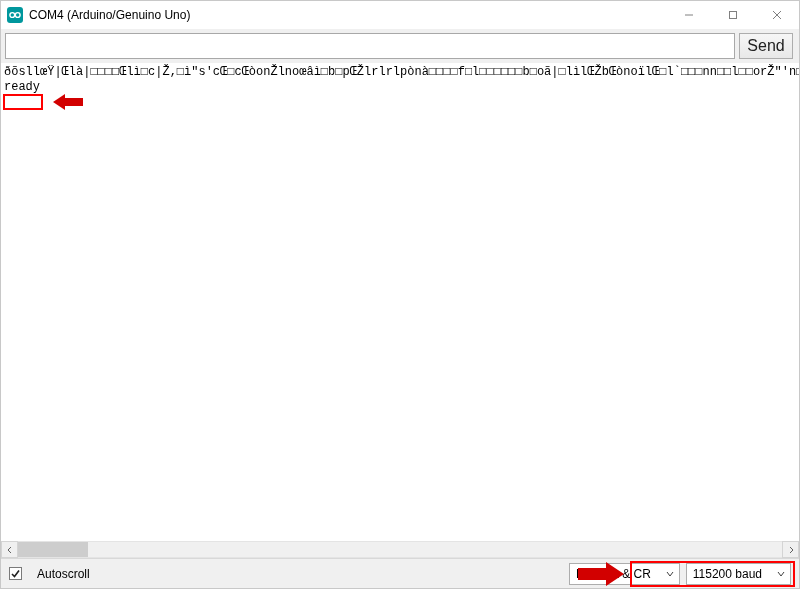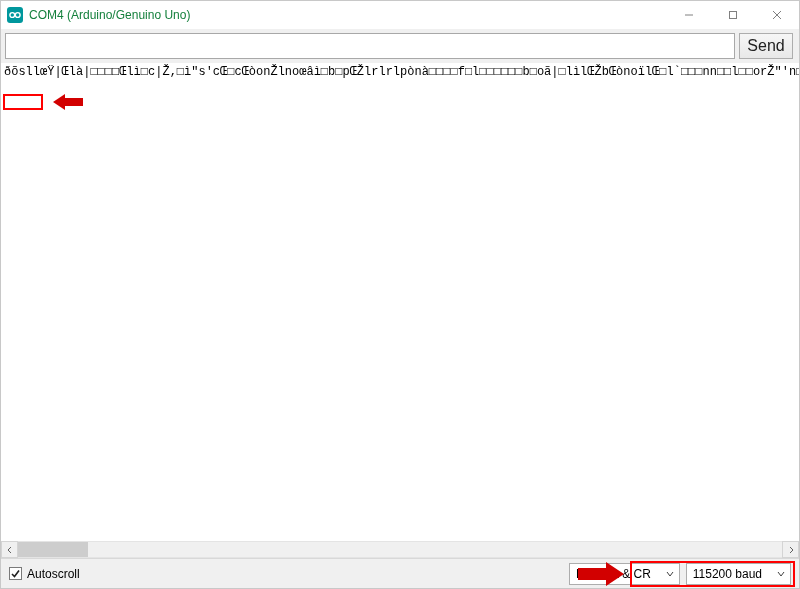--- a/index.html
+++ b/index.html
@@ -1,37 +1,37 @@
 <!DOCTYPE html>
 <html><head>
 <meta charset="utf-8">
 <style>
   * { box-sizing: border-box; margin: 0; padding: 0; }
   html, body { width: 800px; height: 589px; overflow: hidden; font-family: "Segoe UI", Tahoma, sans-serif; font-size: 12px; background: #fff; }
   .window { width: 800px; height: 589px; border: 1px solid #c8c8c8; display: flex; flex-direction: column; background: #fff; }
-  .titlebar { height: 28px; background: #fff; display: flex; align-items: center; padding-left: 6px; color: #15803d; font-size: 12px; }
+  .titlebar { height: 28px; background: #fff; display: flex; align-items: center; padding-left: 6px; color: #000000; font-size: 12px; }
   .app-icon { width: 16px; height: 16px; margin-right: 6px; display:flex;align-items:center;justify-content:center;}
   .title-text { flex: 0 0 auto; }
   .title-spacer { flex: 1; }
   .win-controls { display: flex; height: 100%; }
   .win-btn { width: 44px; height: 100%; display: flex; align-items: center; justify-content: center; color: #808080; }
   .win-btn svg { stroke: #808080; }
   .input-row { height: 34px; display: flex; align-items: center; padding: 4px 6px 4px 4px; gap: 4px; background:#f0f0f0;}
   .serial-input { flex: 1; height: 26px; border: 1px solid #a8a8a8; background: #fff; padding: 2px 4px; font-size: 12px; }
   .send-btn { width: 54px; height: 26px; background: linear-gradient(#f6f6f6,#e8e8e8); border: 1px solid #adadad; font-size: 16px; color:#222; cursor:pointer;}
   .output-area { flex: 1; background: #fff; position: relative; font-family: Consolas, "Courier New", monospace; font-size: 12px; line-height: 15px; padding: 2px 3px; overflow:hidden;}
   .output-line { white-space: nowrap; color: #000; }
   .highlight-ready { position:absolute; left:2px; top:31px; width:40px; height:16px; border:2px solid #f00; pointer-events:none;}
   .arrow-ready { position:absolute; left:52px; top:30px; }
   .scrollbar-row { height: 17px; background: #f0f0f0; display:flex; align-items:center;}
   .scroll-left, .scroll-right { width:17px;height:17px;display:flex;align-items:center;justify-content:center;border:1px solid #d4d4d4;background:#f0f0f0;}
   .scroll-track { flex:1;height:17px;background:#f0f0f0;border-top:1px solid #e4e4e4;border-bottom:1px solid #e4e4e4;position:relative;}
   .scroll-thumb{position:absolute;left:0;top:0;height:15px;width:70px;background:#cdcdcd;}
   .bottom-bar { height: 30px; background: #f0f0f0; border-top:1px solid #d8d8d8; display:flex; align-items:center; padding: 0 8px; position:relative;}
-  .autoscroll { display:flex; gap:5px; font-size:12px; color:#000;}
+  .autoscroll { display:flex; gap:15px; font-size:12px; color:#000;}
   .cb { width:13px;height:13px;border:1px solid #7a7a7a;background:#fff;display:flex;align-items:center;justify-content:center;}
   .cb svg{display:block;}
   .bottom-spacer{flex:1;}
   .dropdown { height:22px; border:1px solid #adadad; background:#fff; display:flex; align-items:center; padding:0 4px 0 6px; font-size:12px; color:#000; gap:14px; margin-left:6px; cursor:pointer;}
   .dropdown .chev{width:10px;display:flex;align-items:center;justify-content:center;}
   .highlight-dropdowns{position:absolute; right:4px; top:2px; height:26px; width:165px; border:2px solid #f00; pointer-events:none;}
   .arrow-dropdowns{position:absolute; right:175px; top:2px;}
   .red-arrow-right{display:block;}
 </style>
 </head>
@@ -71,20 +71,21 @@
     </div>
   </div>
 
   <div class="input-row">
     <input class="serial-input" type="text" value="" style="">
     <button class="send-btn">Send</button>
   </div>
 
   <div class="output-area">
     <div class="output-line">ðõsllœŸ|Œlà|□□□□Œlì□c|Ž,□ì"s'cŒ□cŒòonŽlnoœâì□b□pŒŽlrlrlpònà□□□□f□l□□□□□□b□oã|□lìlŒŽbŒònoïlŒ□l`□□□nn□□l□□orŽ"'n□□</div>
+    <div class="output-line">ready</div>
 
     <div class="highlight-ready"></div>
     <span class="arrow-ready">
       <svg width="30" height="18" viewBox="0 0 30 18">
           <polygon points="0,9 12,1 12,5 30,5 30,13 12,13 12,17" fill="#d20000"></polygon>
         </svg>
     </span>
   </div>
 
   <div class="scrollbar-row">

